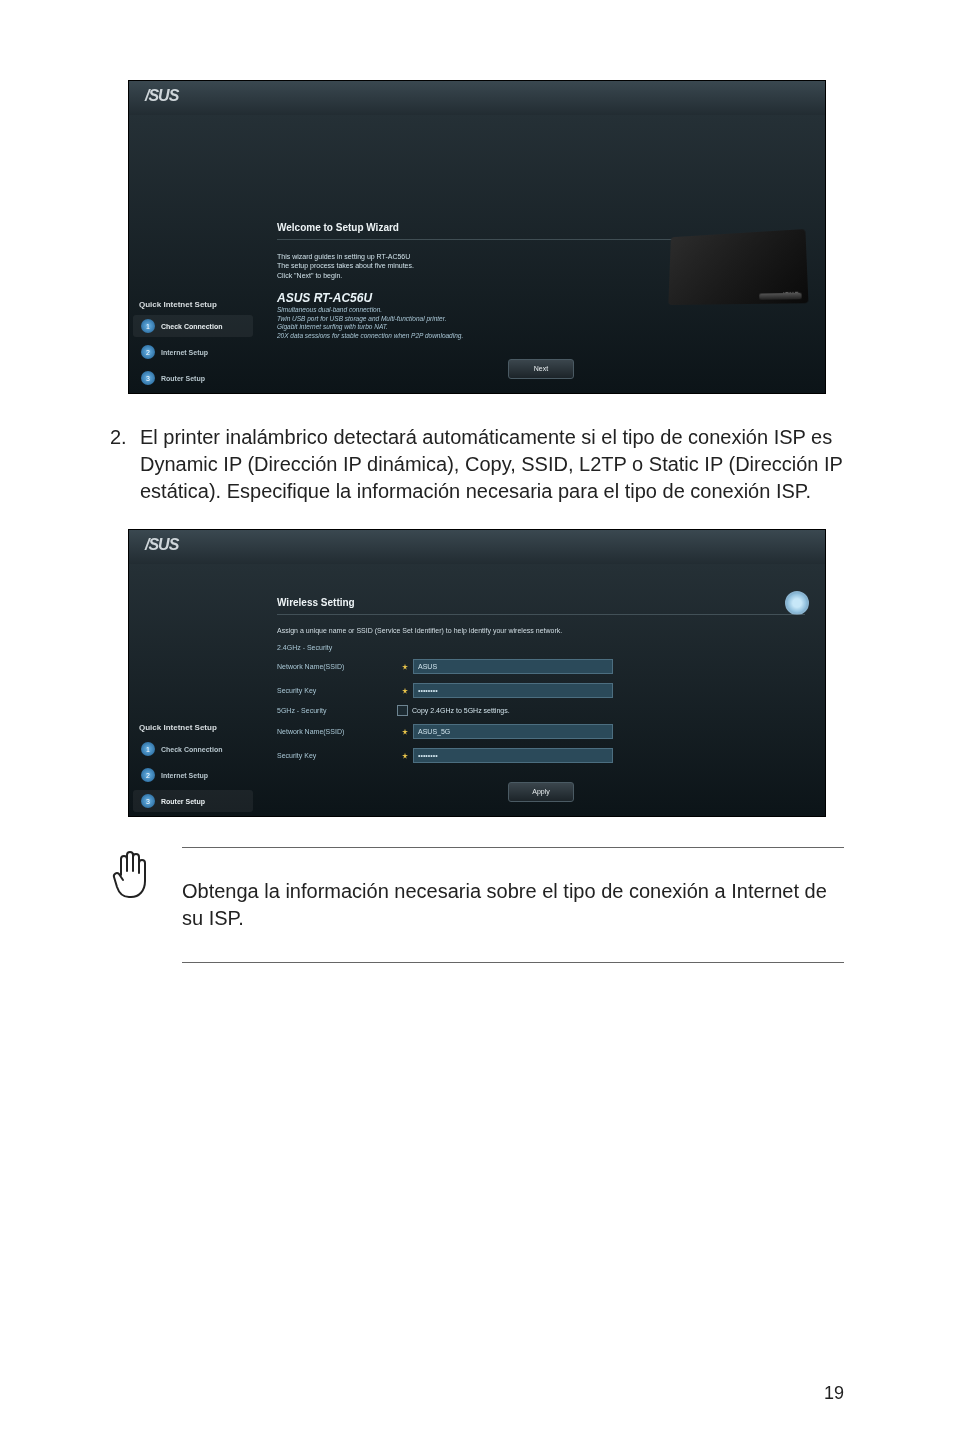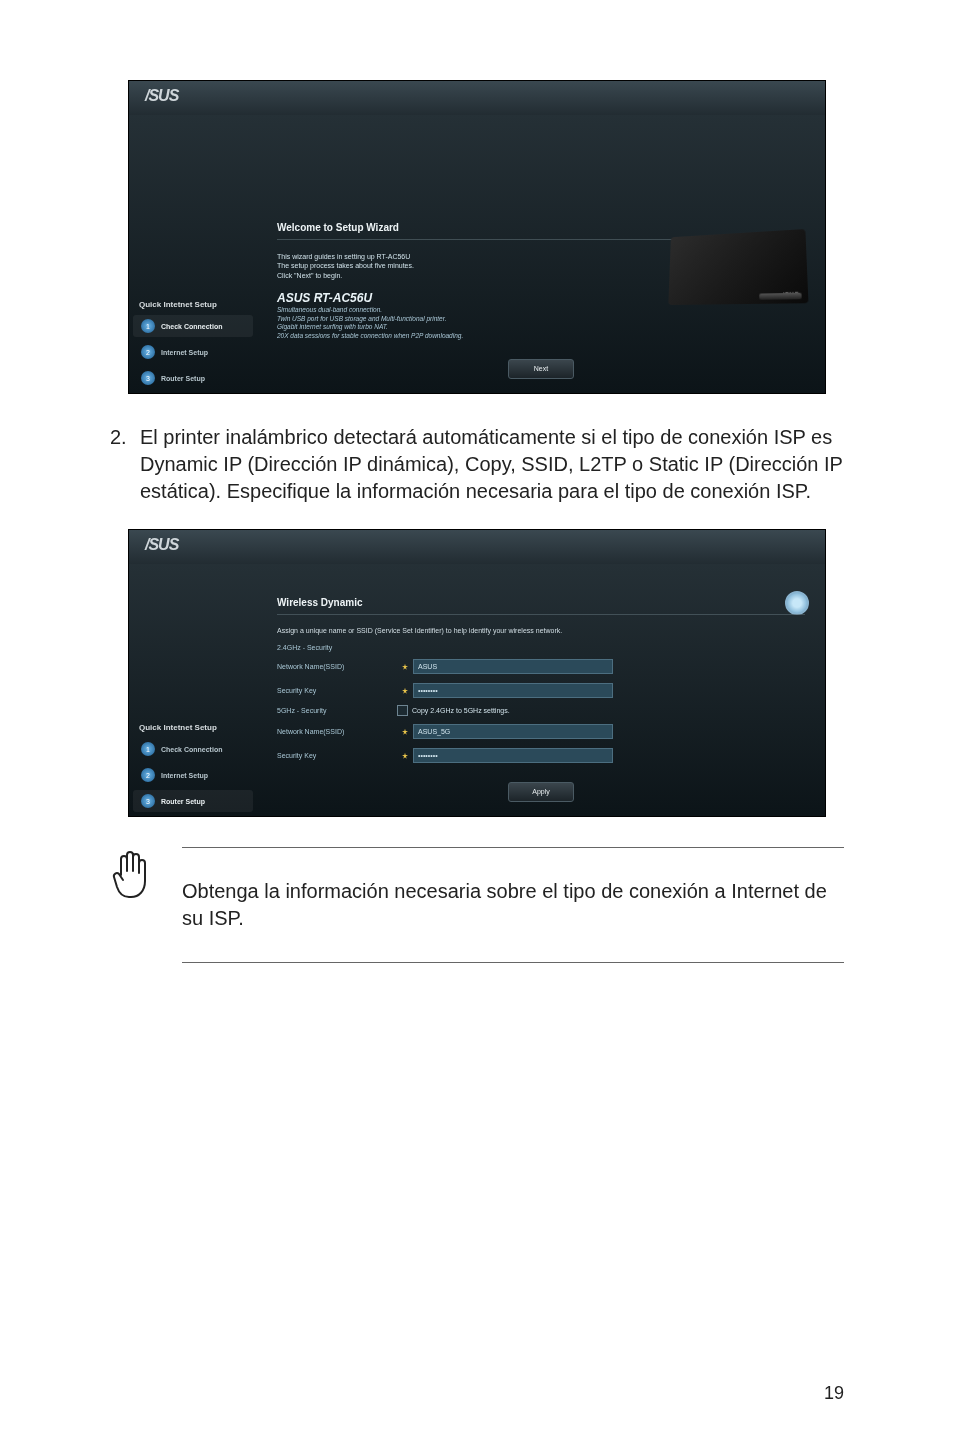--- a/index.html
+++ b/index.html
@@ -286,21 +286,21 @@
       </div>
     </div>
     <div class="ss-main">
       <div class="wl-help">
         <span class="wl-help-inner">
           <svg viewBox="0 0 24 24">
               <path fill="#2a5a7a" d="M12 18a2 2 0 1 1 0 4 2 2 0 0 1 0-4zm-6-6a10 10 0 0 1 12 0l-2 2a7 7 0 0 0-8 0zm-4-4a16 16 0 0 1 20 0l-2 2a13 13 0 0 0-16 0z"></path>
             </svg>
         </span>
       </div>
-      <div class="panel-title">Wireless Dynamic</div>
+      <div class="panel-title">Wireless Setting</div>
       <div class="hr-line"></div>
       <div class="wl-note">Assign a unique name or SSID (Service Set Identifier) to help identify your wireless network.</div>
 
       <div class="wl-subhead">2.4GHz - Security</div>
       <div class="wl-row">
         <div class="wl-label">Network Name(SSID)</div>
         <span class="wl-star"><svg viewBox="0 0 24 24">
               <path fill="#e6c24a" d="M12 2l2 7h7l-6 4 2 7-5-4-5 4 2-7-6-4h7z"></path>
             </svg></span>
         <div class="wl-input">ASUS</div>

